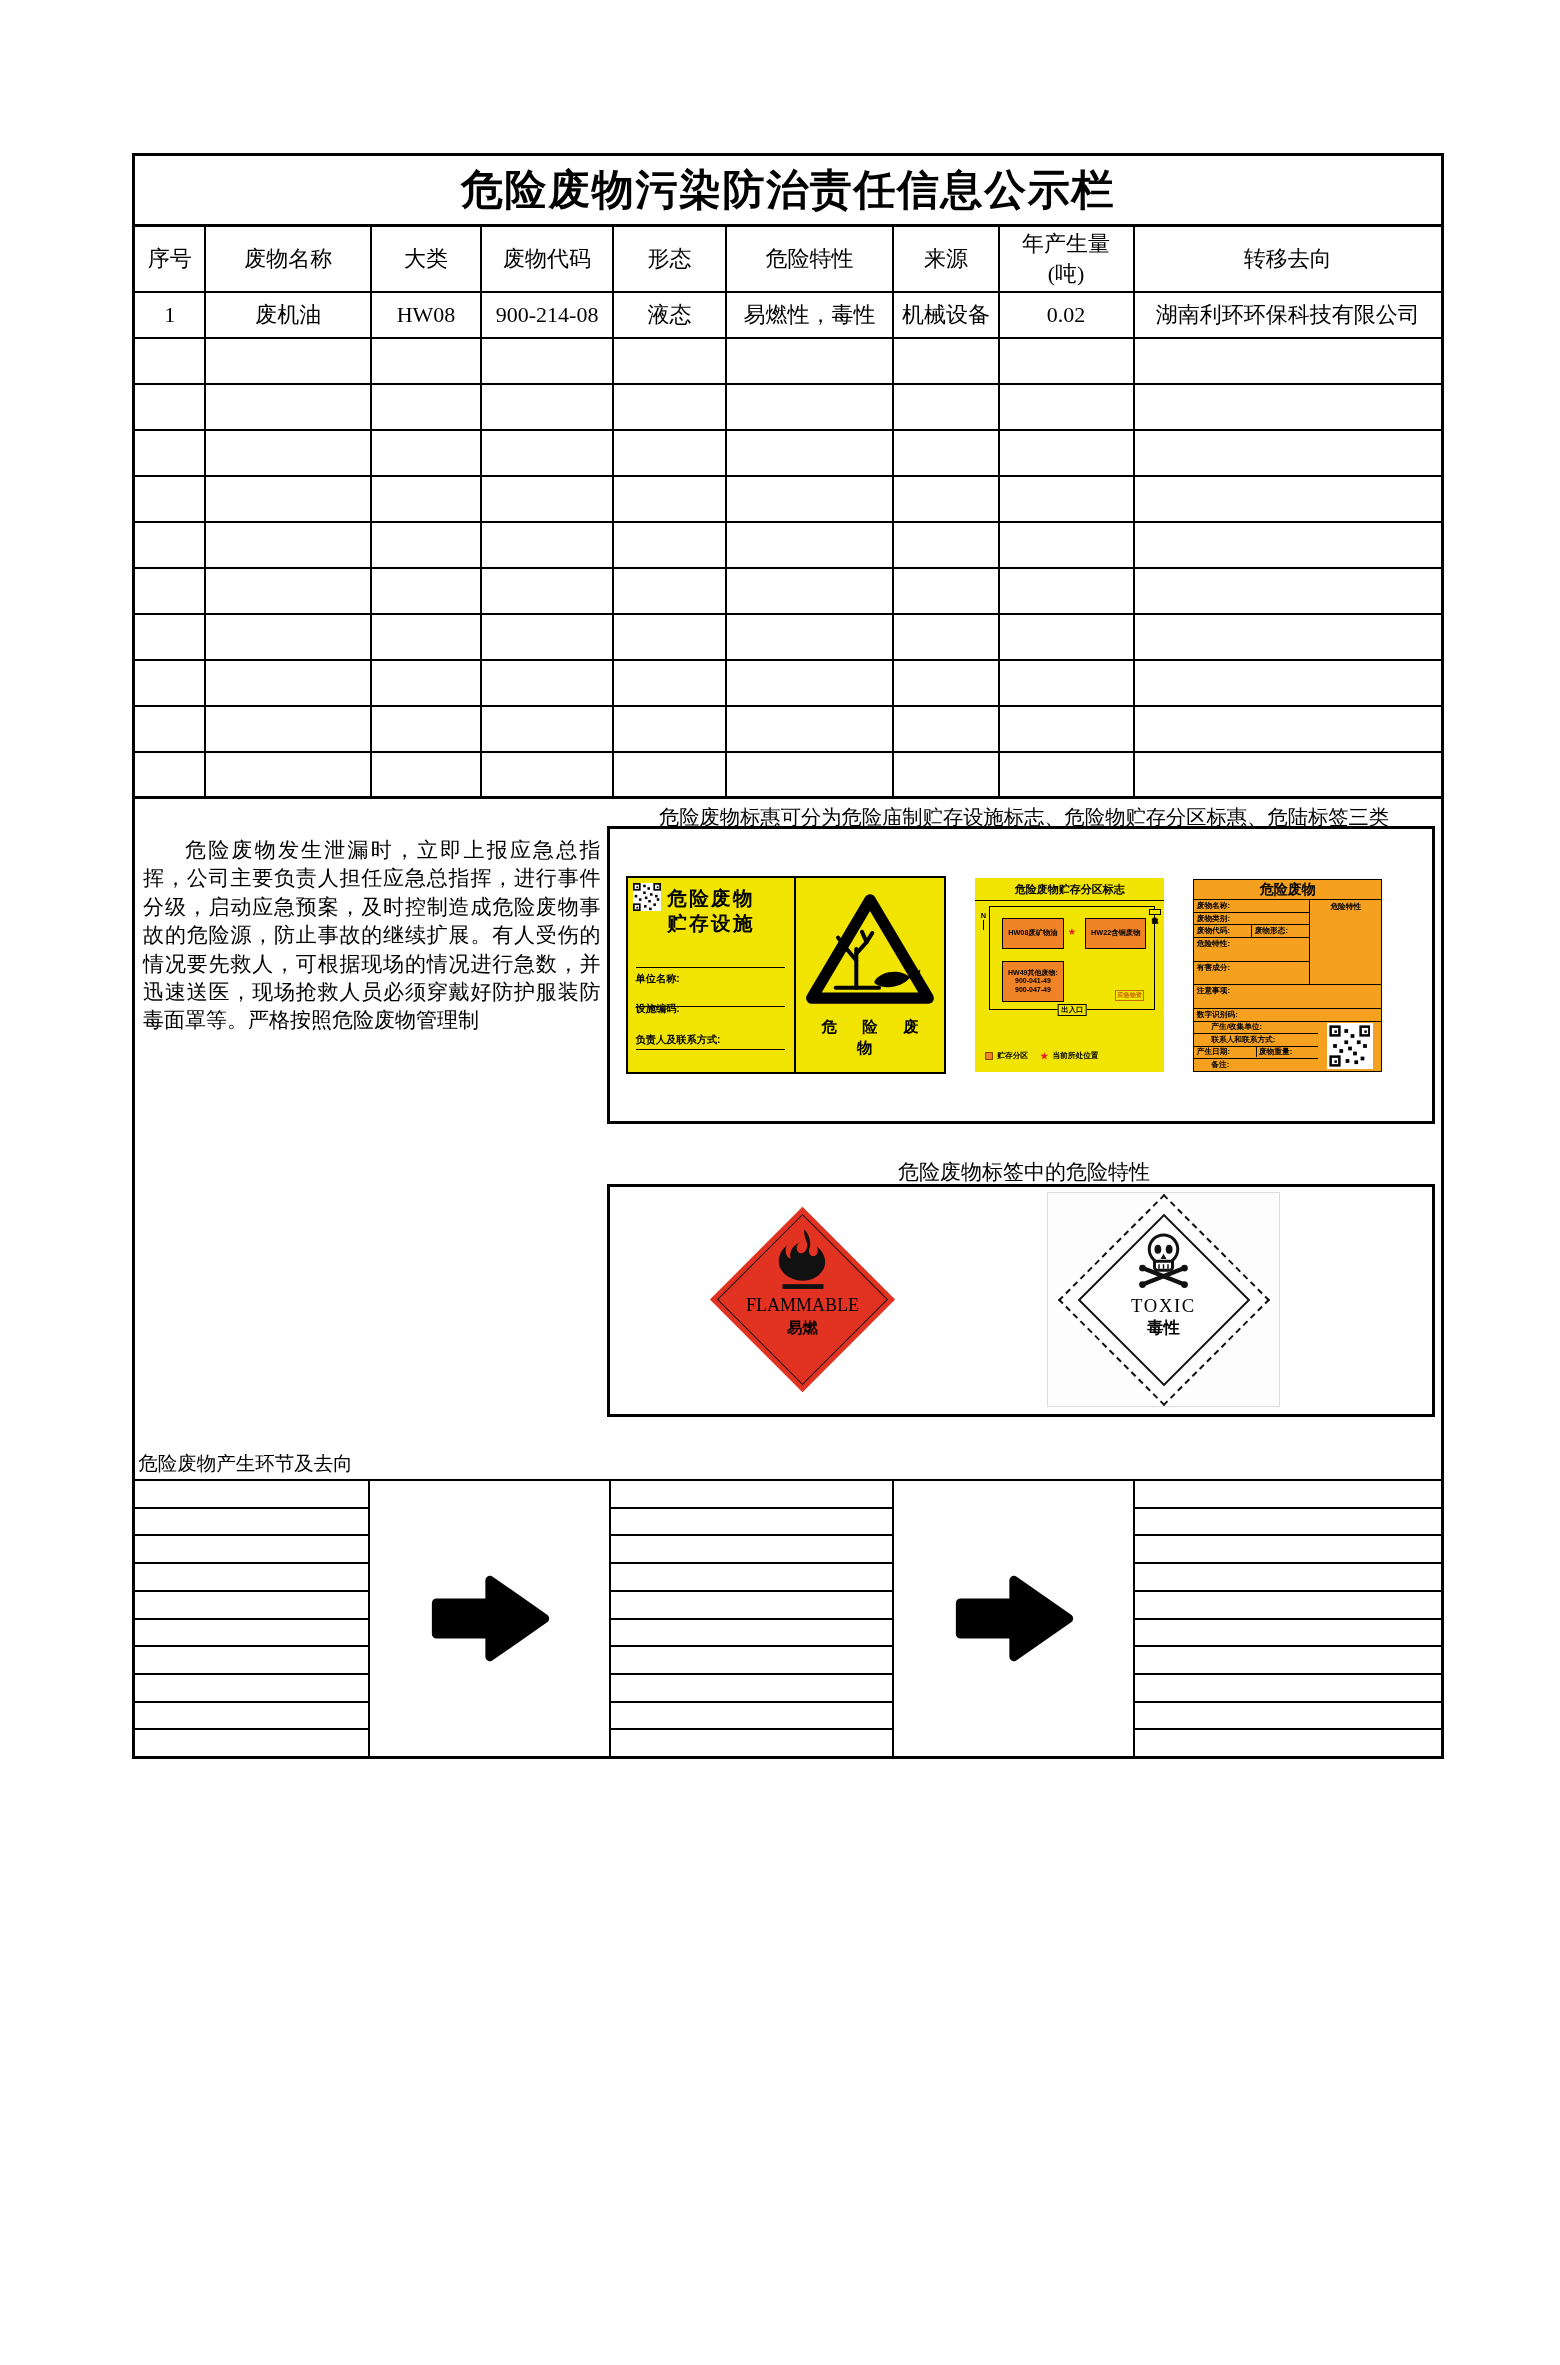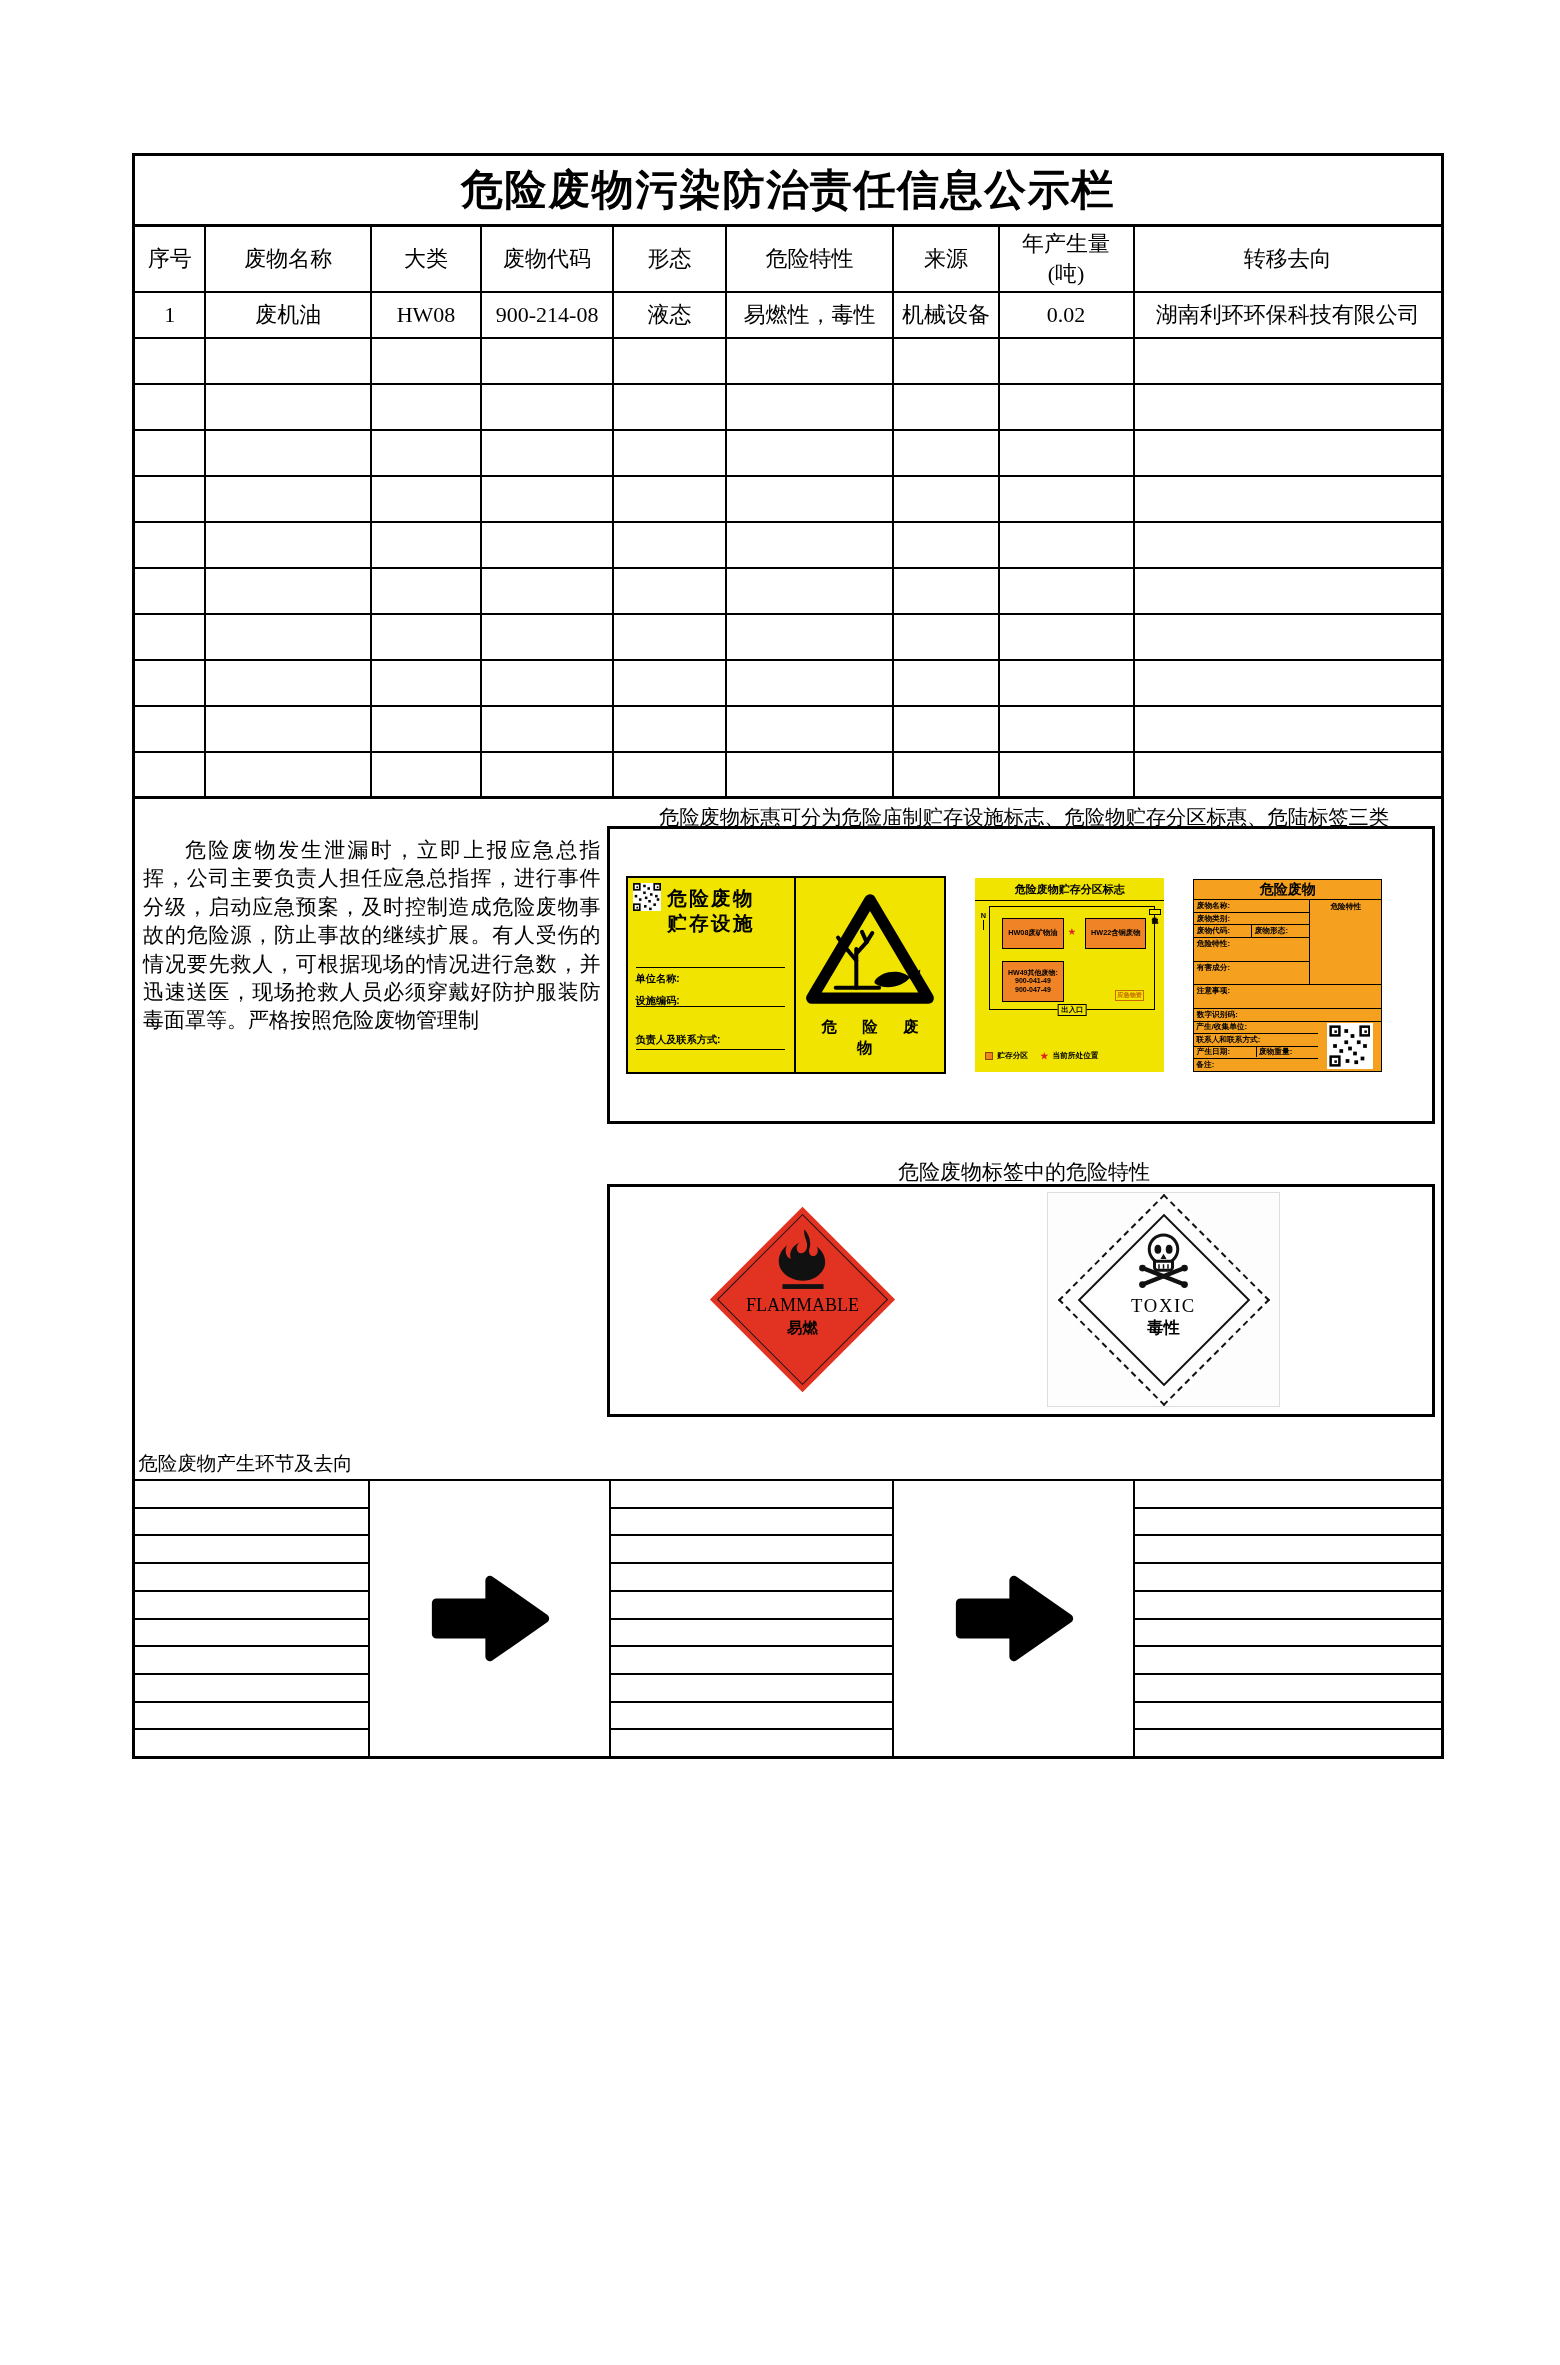--- a/index.html
+++ b/index.html
@@ -93,21 +93,21 @@
   .m-split { display:flex; }
   .m-split > div { flex:1; padding-left:2.4px; }
   .m-split > div + div { border-left:0.8px solid #000; }
   .m-sec1 { display:flex; border-top:0.8px solid #000; }
   .m-sec1-left { width:62%; border-right:0.8px solid #000; display:flex; flex-direction:column; }
   .m-sec1-left > div { padding-left:2.4px; line-height:12.2px; }
   .m-sec1-left > div + div { border-top:0.8px solid #000; }
   .m-hazard { flex:1; text-align:center; padding-top:2.4px; }
   .m-bottom { display:flex; border-top:0.8px solid #000; flex:1; }
   .m-bottom-left { width:66%; display:flex; flex-direction:column; }
-  .m-bottom-left > div { flex:1; padding-left:2px; display:flex; align-items:center; }
+  .m-bottom-left > div { flex:1; padding-left:17px; display:flex; align-items:center; }
   .m-bottom-left > div + div { border-top:0.8px solid #000; }
   .m-bottom-left .m-split2 { display:flex; padding:0; }
   .m-split2 > div { flex:1; padding-left:2.4px; display:flex; align-items:center; }
   .m-split2 > div + div { border-left:0.8px solid #000; }
   .m-qr { flex:1; display:flex; align-items:center; justify-content:center; }
   .m-qr .patch { width:46px; height:46px; background:#fff; padding:2.4px; }
 
   
   .flam-wrap { position:absolute; left:100px; top:19.5px; width:185px; height:185px; }
   .flam-diamond { position:absolute; left:27px; top:27px; width:131px; height:131px;
@@ -340,21 +340,21 @@
                   <rect x="28" y="18" width="3" height="3"></rect>
                 <rect x="19" y="29" width="3" height="3"></rect>
                 </g>
             </svg>
             <div class="sl-title">
               <div>危险废物</div>
               <div>贮存设施</div>
             </div>
             <div class="sl-field" style="top:94px">单位名称:</div>
             <div class="sl-line" style="top:89px"></div>
-            <div class="sl-field" style="top:116px">设施编码:</div>
+            <div class="sl-field" style="top:124px">设施编码:</div>
             <div class="sl-line" style="top:128px"></div>
             <div class="sl-field" style="top:155px">负责人及联系方式:</div>
             <div class="sl-line" style="top:171px"></div>
           </div>
           <div class="sl-right">
             <svg class="sl-tri" width="137" height="122" viewBox="0 0 120 104">
               <path d="M60 9 L111 95 L9 95 Z" fill="none" stroke="#000" stroke-width="10" stroke-linejoin="round"></path>
               <g stroke="#000" stroke-width="3.5" fill="none" stroke-linecap="round">
                 <path d="M48 86 L48 52"></path>
                   <path d="M48 62 L38 50"></path>

